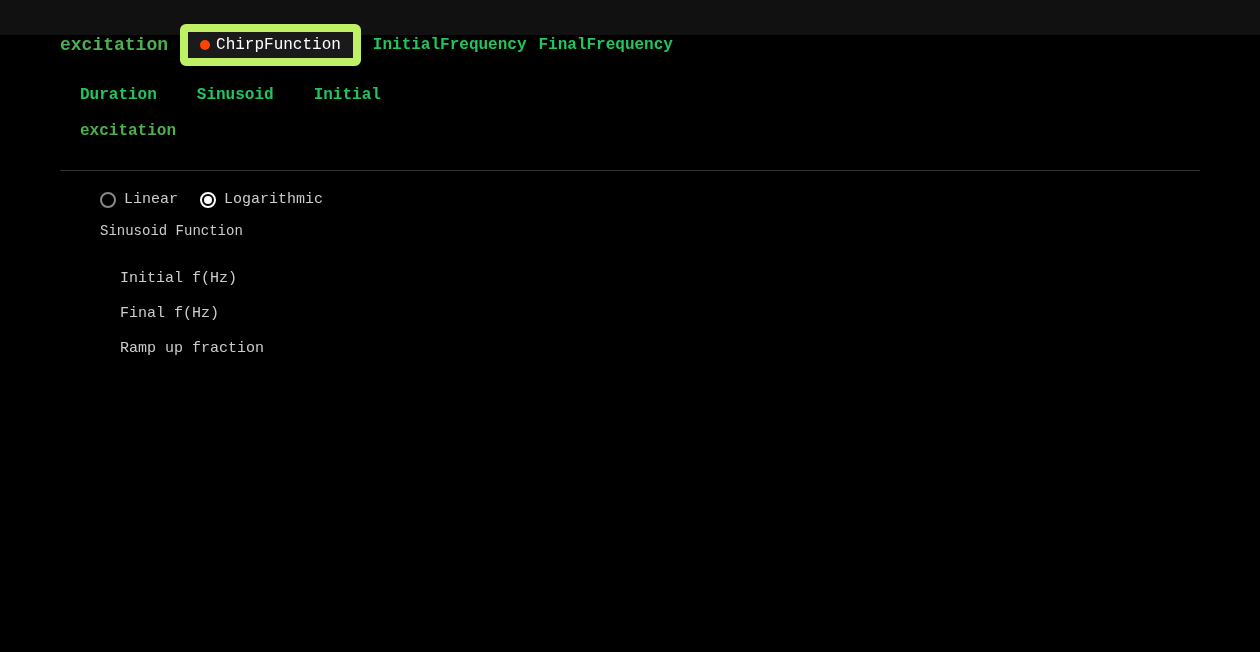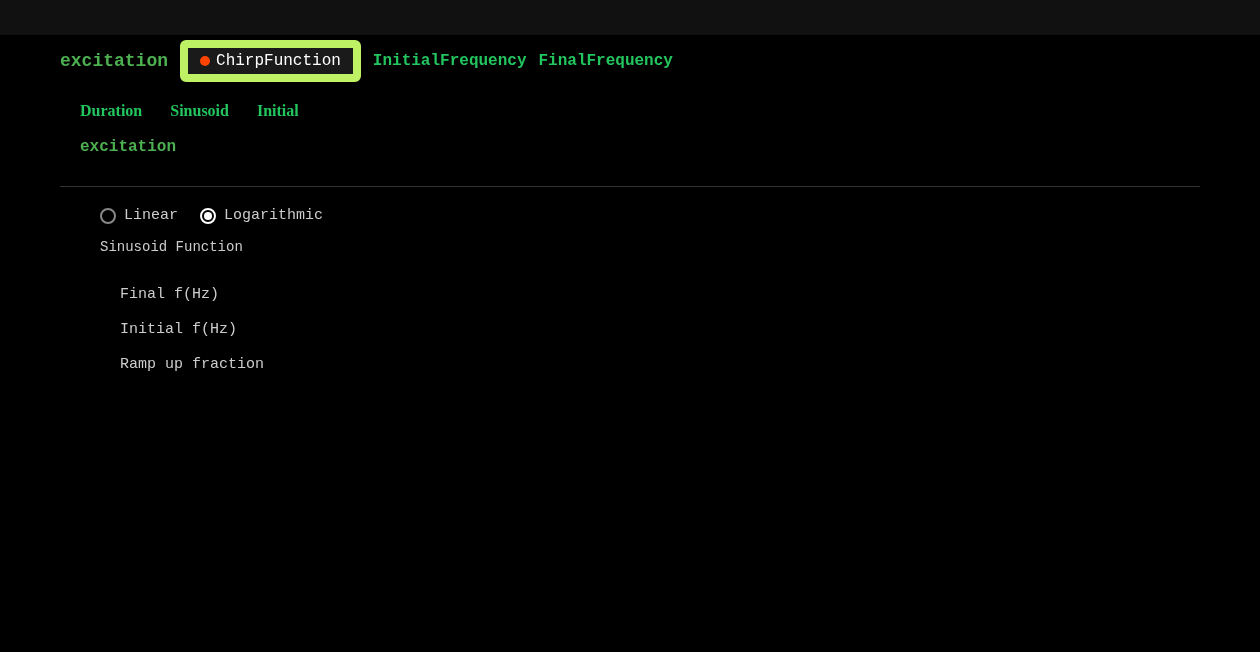--- a/index.html
+++ b/index.html
@@ -12,21 +12,21 @@
       background-color: #000000;
       color: #ffffff;
       font-family: 'Courier New', monospace;
       width: 1260px;
       height: 652px;
       overflow: hidden;
       position: relative;
     }
 
     .main-container {
-      padding: 40px 60px;
+      padding: 24px 60px;
       position: relative;
     }
 
     .line1 {
       display: flex;
       align-items: center;
       gap: 12px;
       margin-bottom: 20px;
       flex-wrap: wrap;
     }
@@ -59,25 +59,24 @@
 
     .param-label {
       color: #22c55e;
       font-size: 16px;
       font-weight: bold;
     }
 
     .line2 {
       display: flex;
       align-items: center;
-      gap: 28px;
+      gap: 40px;
       margin-bottom: 18px;
       padding-left: 20px;
       flex-wrap: wrap;
-      font-family: Liberation Serif, serif;
     }
 
     .line3 {
       margin-bottom: 30px;
       padding-left: 20px;
     }
 
     .excitation-label-small {
       color: #4caf50;
       font-size: 16px;
@@ -212,23 +211,23 @@
       <span class="radio-label">Logarithmic</span>
     </div>
   </div>
 
   <div class="sinusoid-line">
     <span class="sinusoid-text">Sinusoid Function</span>
   </div>
 
   <div class="param-rows">
     <div class="param-row">
+      <span class="param-row-label">Initial f(Hz)</span>
+    </div>
+    <div class="param-row">
       <span class="param-row-label">Final f(Hz)</span>
-    </div>
-    <div class="param-row">
-      <span class="param-row-label">Initial f(Hz)</span>
     </div>
     <div class="param-row">
       <span class="param-row-label">Ramp up fraction</span>
     </div>
   </div>
 
 </div>
 
 </body></html>

